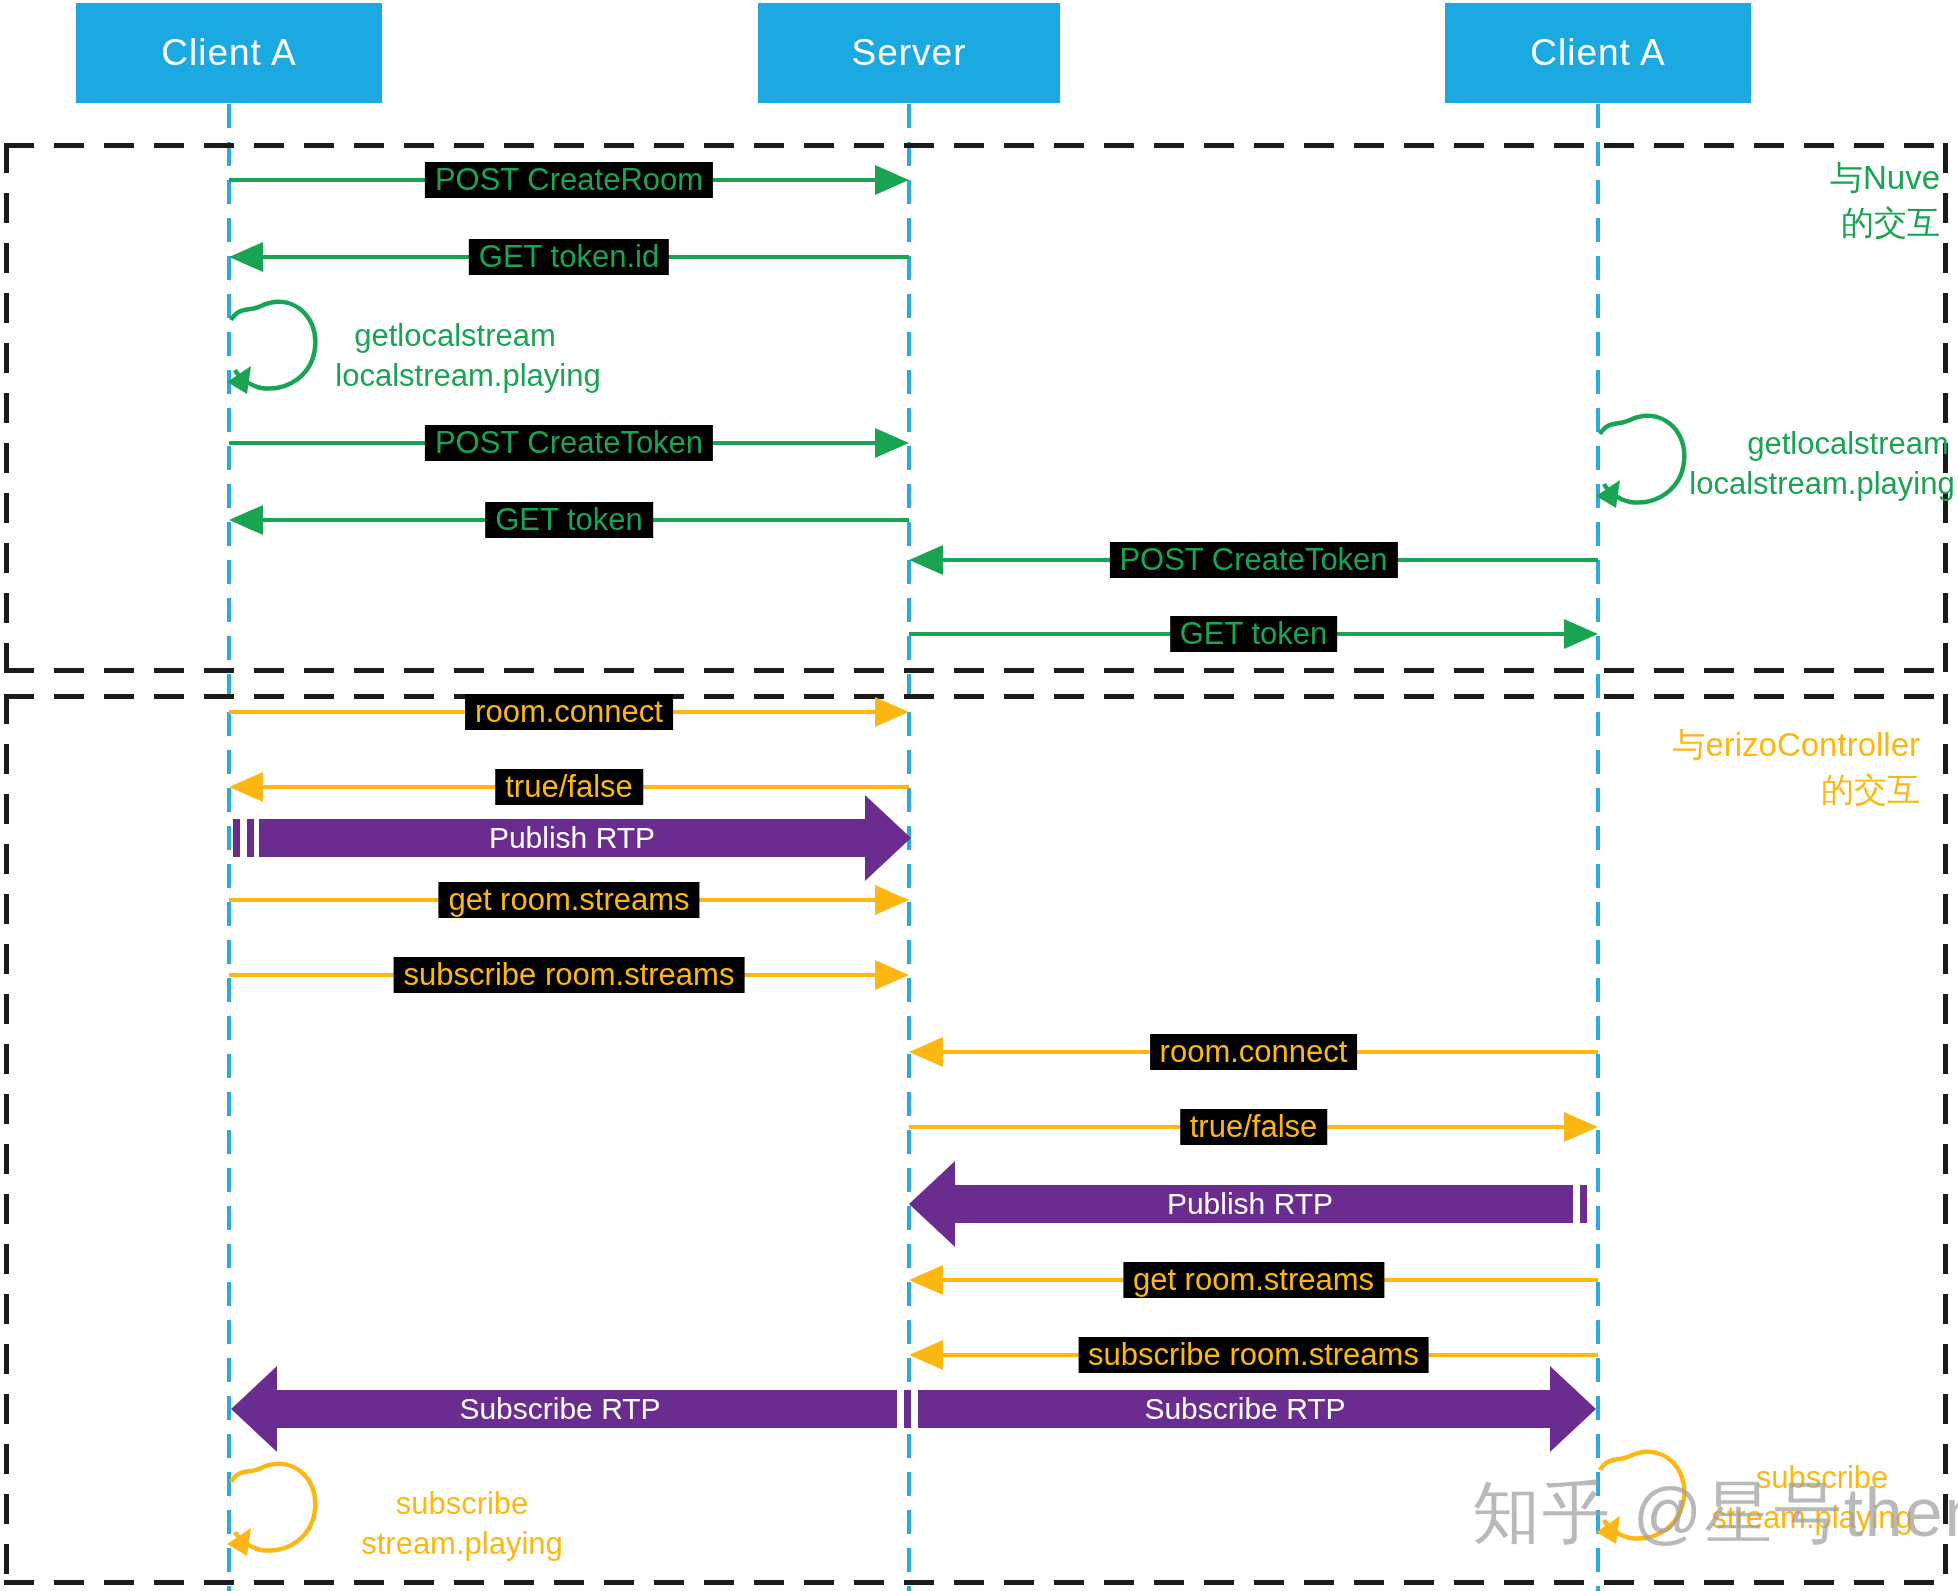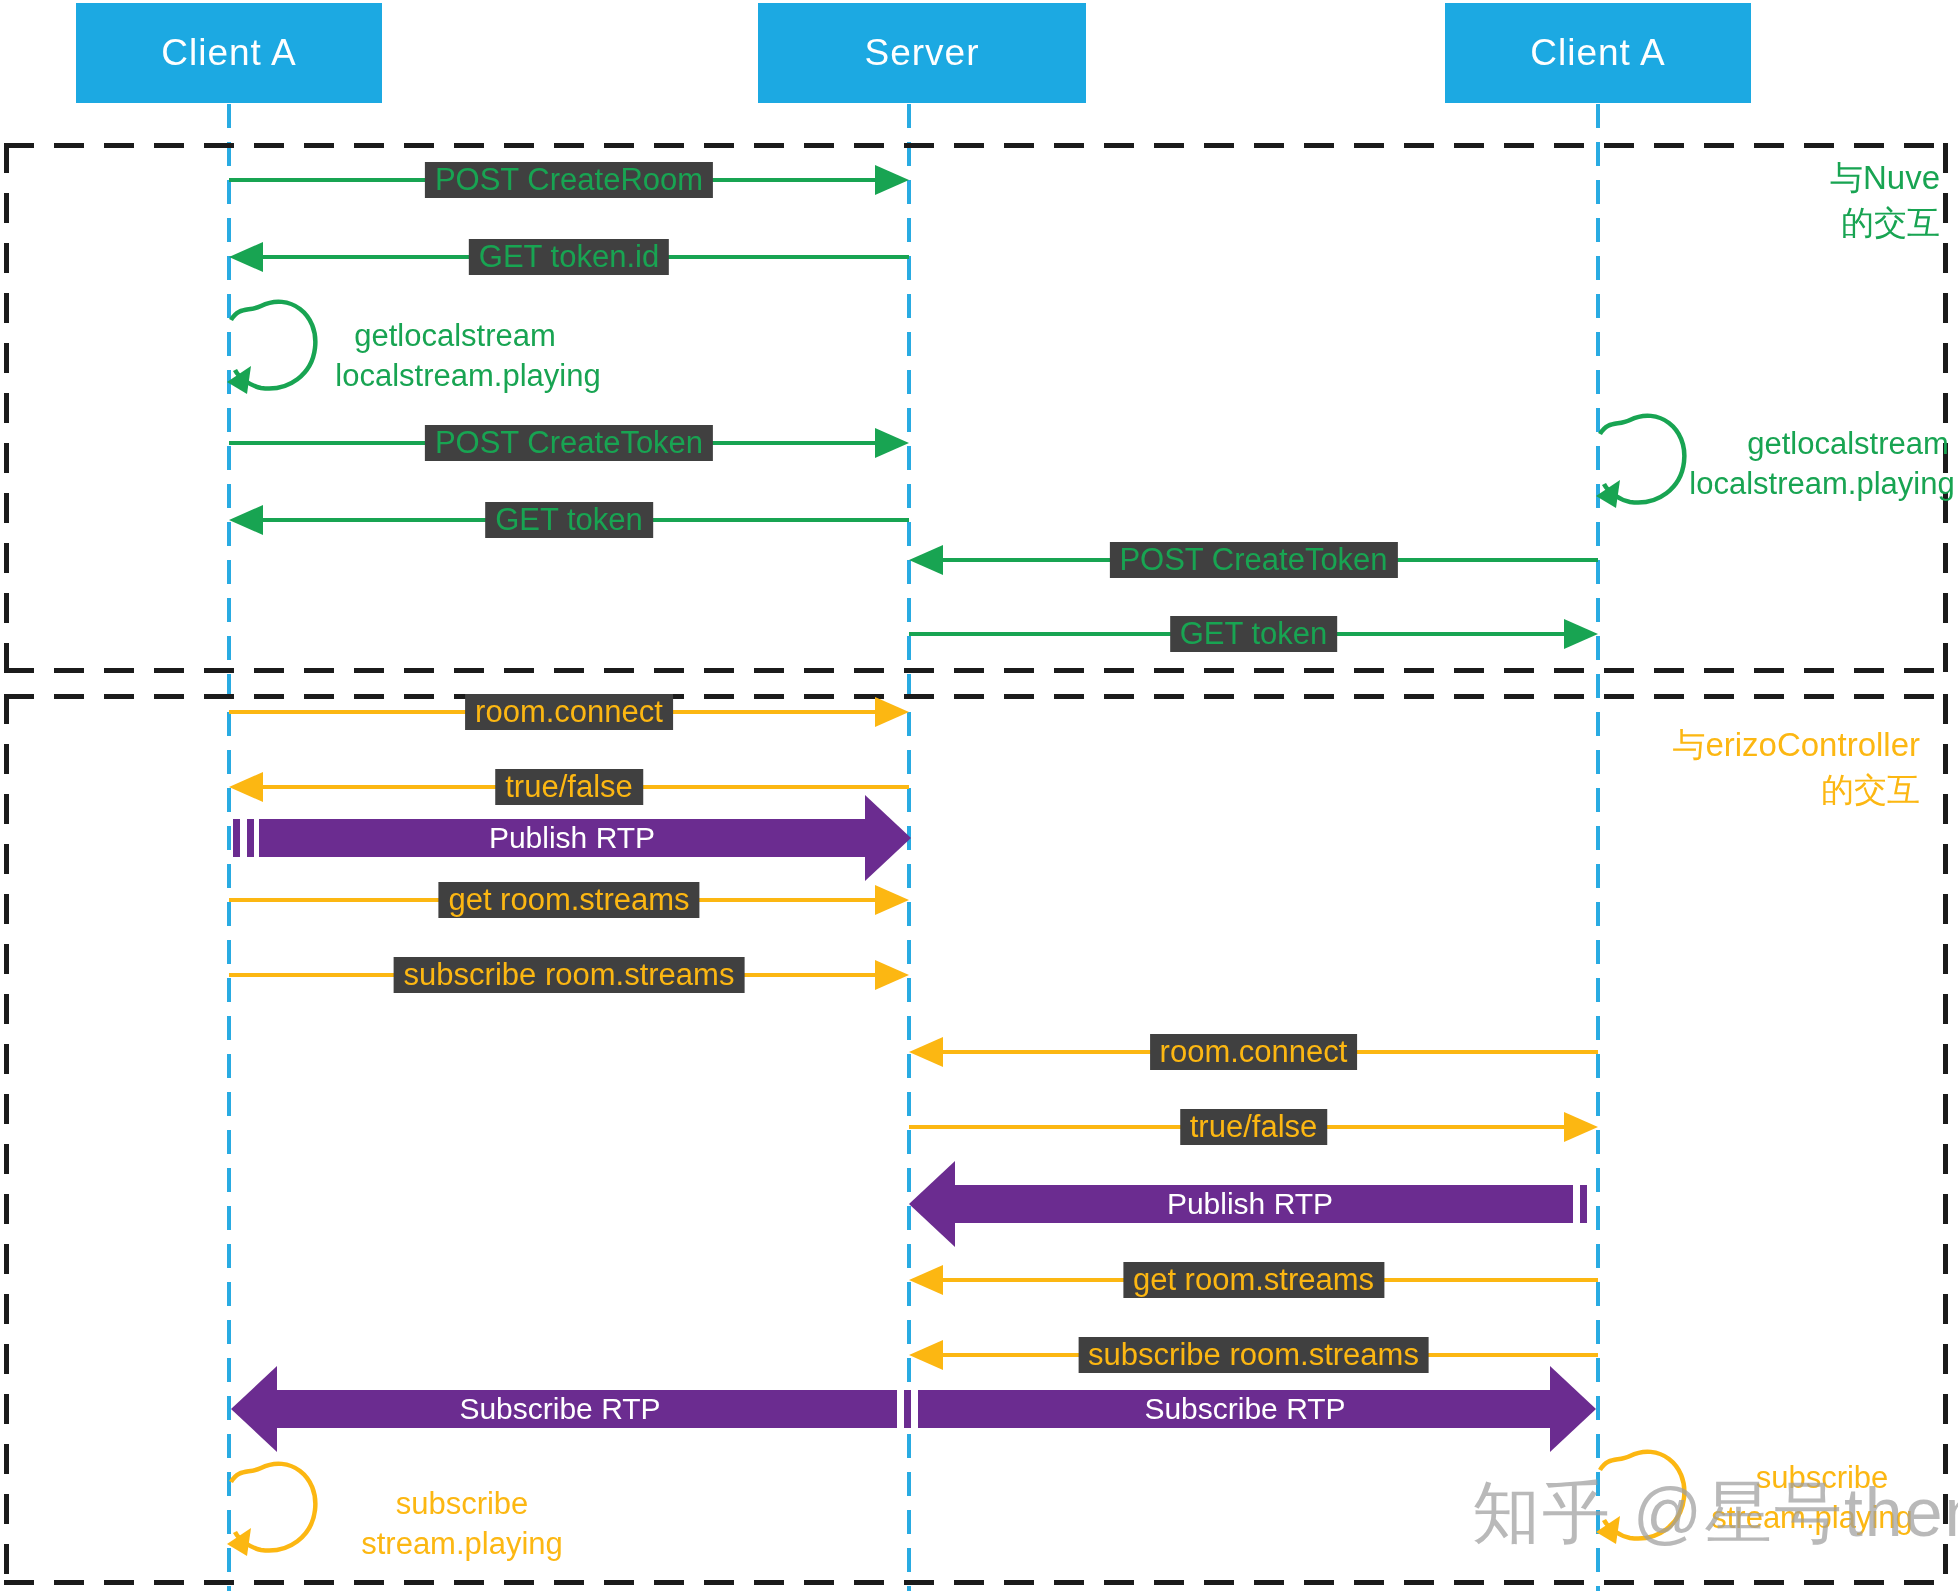--- a/index.html
+++ b/index.html
@@ -31,21 +31,21 @@
   .msg.yellow{color:#FCB712;}
   .msg .line{position:absolute;left:0;right:0;top:-2px;height:4px;background:currentColor;}
   .msg.dir-r .line{right:26px;}
   .msg.dir-l .line{left:26px;}
   .msg .head-r{position:absolute;right:0;top:-15px;width:0;height:0;
     border-top:15px solid transparent;border-bottom:15px solid transparent;border-left:34px solid currentColor;}
   .msg .head-l{position:absolute;left:0;top:-15px;width:0;height:0;
     border-top:15px solid transparent;border-bottom:15px solid transparent;border-right:34px solid currentColor;}
   .msg .lbl{
     position:absolute;left:50%;top:0;transform:translate(-50%,-50%);
-    background:#404040;padding:0 10px;font-size:31px;white-space:nowrap;color:currentColor;
+    background:#000000;padding:0 10px;font-size:31px;white-space:nowrap;color:currentColor;
   }
   
   .rtp{position:absolute;}
   .rtp .band{position:absolute;top:0;height:38px;background:#6B2C90;}
   .rtp .stripes{position:absolute;top:0;height:38px;
     background:repeating-linear-gradient(to right,#6B2C90 0 7px,#ffffff 7px 14px);}
   .rtp .bighead-r{position:absolute;top:-24px;width:0;height:0;
     border-top:43px solid transparent;border-bottom:43px solid transparent;border-left:46px solid #6B2C90;}
   .rtp .bighead-l{position:absolute;top:-24px;width:0;height:0;
     border-top:43px solid transparent;border-bottom:43px solid transparent;border-right:46px solid #6B2C90;}
@@ -65,21 +65,21 @@
   }
 </style>
 </head>
 <body>
 
 <div id="stage">
 
   <div class="actor" style="left:76px;width:306px;">
     <span>Client A</span>
   </div>
-  <div class="actor" style="left:758px;width:328px;">
+  <div class="actor" style="left:758px;width:302px;">
     <span>Server</span>
   </div>
   <div class="actor" style="left:1445px;width:306px;">
     <span>Client A</span>
   </div>
 
   <div class="lifeline" style="left:229px;"></div>
   <div class="lifeline" style="left:909px;"></div>
   <div class="lifeline" style="left:1598px;"></div>
 

